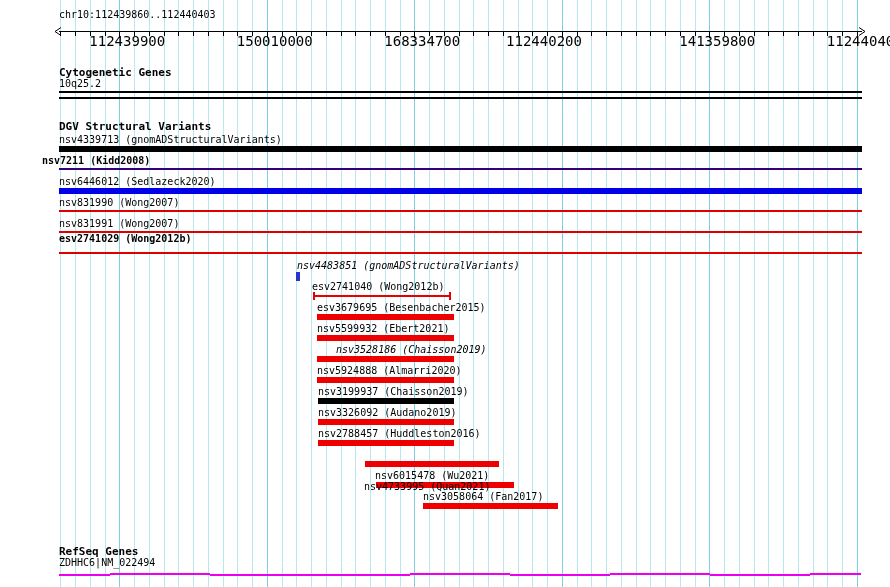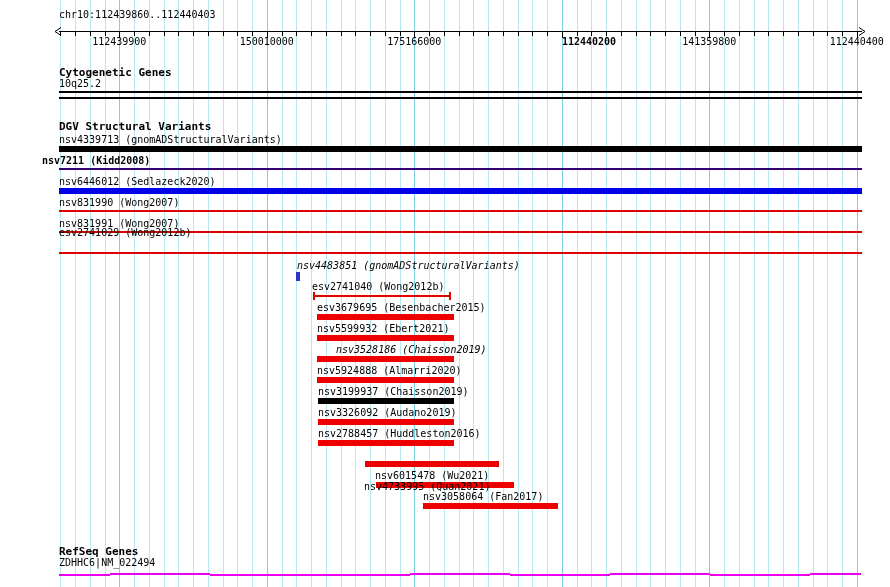--- a/index.html
+++ b/index.html
@@ -5,21 +5,21 @@
   html,body{margin:0;padding:0;background:#fff;}
   #screen{
     position:relative;width:890px;height:587px;background:#ffffff;
     overflow:hidden;
     font-family:"DejaVu Sans Mono","Liberation Mono",monospace;
     color:#000;
   }
   .gridline{position:absolute;top:0;height:587px;width:1px;z-index:1;}
   .lbl{position:absolute;font-size:10px;line-height:11px;white-space:nowrap;z-index:3;}
   .hdr{position:absolute;font-size:11px;font-weight:bold;line-height:13px;white-space:nowrap;z-index:3;}
-  .ticklbl{position:absolute;font-size:10px;line-height:11px;white-space:nowrap;transform:translateX(-50%);z-index:3;}
+  .ticklbl{position:absolute;font-size:14px;line-height:11px;white-space:nowrap;transform:translateX(-50%);z-index:3;margin-left:8px;}
   .feat{position:absolute;z-index:2;}
   .tick{position:absolute;width:1px;background:#000;z-index:2;}
   .axisline{position:absolute;height:1px;background:#000;z-index:2;}
   .cytoline{position:absolute;background:#000;z-index:2;}
   .geneseg{position:absolute;height:2px;z-index:2;}
   .cap{position:absolute;width:2px;top:0;height:100%;}
   .ibeam-mid{position:absolute;height:2px;top:3px;}
   svg.arrow{position:absolute;z-index:2;overflow:visible;}
 </style>
 </head>
@@ -144,22 +144,22 @@
       <div class="tick" style="left: 768.25px; top: 32px; height: 4px;"></div>
       <div class="tick" style="left: 783px; top: 32px; height: 4px;"></div>
       <div class="tick" style="left: 797.75px; top: 32px; height: 4px;"></div>
       <div class="tick" style="left: 812.5px; top: 32px; height: 4px;"></div>
       <div class="tick" style="left: 827.25px; top: 32px; height: 4px;"></div>
       <div class="tick" style="left: 842px; top: 32px; height: 4px;"></div>
       <div class="tick" style="left: 856.75px; top: 32px; height: 6px;"></div>
       <div class="axisline" style="left: 59px; top: 31px; width: 803px;"></div>
       <div class="ticklbl" style="left: 119.25px; top: 36px;">112439900</div>
       <div class="ticklbl" style="left: 266.75px; top: 36px;">150010000</div>
-      <div class="ticklbl" style="left: 414.25px; top: 36px;">175166000</div>
-      <div class="ticklbl" style="left: 589px; top: 36px; font-weight: bold;">112440200</div>
+      <div class="ticklbl" style="left: 414.25px; top: 36px;">168334700</div>
+      <div class="ticklbl" style="left: 536px; top: 36px;">112440200</div>
       <div class="ticklbl" style="left: 709.25px; top: 36px;">141359800</div>
       <div class="ticklbl" style="left: 856.75px; top: 36px;">112440400</div>
     </div>
 
   <div id="cytoband-layer">
     <div class="hdr" style="left: 59px; top: 66px;">Cytogenetic Genes</div>
     <div class="lbl" style="left: 59px; top: 78px;">10q25.2</div>
   <div class="cytoline" style="left: 59px; top: 91px; width: 803px; height: 2px;"></div>
       <div class="cytoline" style="left: 59px; top: 97px; width: 803px; height: 2px;"></div>
     </div>
@@ -180,21 +180,21 @@
       </div>
       <div>
         <div class="lbl" style="left: 59px; top: 197px;">nsv831990 (Wong2007)</div>
         <div class="feat" style="left: 59px; top: 210px; width: 803px; height: 2px; background: rgb(221, 0, 0);"></div>
       </div>
       <div>
         <div class="lbl" style="left: 59px; top: 218px;">nsv831991 (Wong2007)</div>
         <div class="feat" style="left: 59px; top: 231px; width: 803px; height: 2px; background: rgb(221, 0, 0);"></div>
       </div>
       <div>
-        <div class="lbl" style="left: 59px; top: 227px;">esv2741029 (Wong2012b)</div>
+        <div class="lbl" style="left: 59px; top: 233px; font-weight: bold;">esv2741029 (Wong2012b)</div>
         <div class="feat" style="left: 59px; top: 252px; width: 803px; height: 2px; background: rgb(221, 0, 0);"></div>
       </div>
       <div>
         <div class="lbl" style="left: 297px; top: 260px; font-style: italic;">nsv4483851 (gnomADStructuralVariants)</div>
         <div class="feat" style="left: 296px; top: 272px; width: 4px; height: 9px; background: rgb(42, 53, 204);"></div>
       </div>
       <div>
         <div class="lbl" style="left: 312px; top: 281px;">esv2741040 (Wong2012b)</div>
         <div class="feat" style="left: 313px; top: 292px; width: 138px; height: 8px;">
           <div class="ibeam-mid" style="width: 100%; background: rgb(230, 0, 0);"></div>

